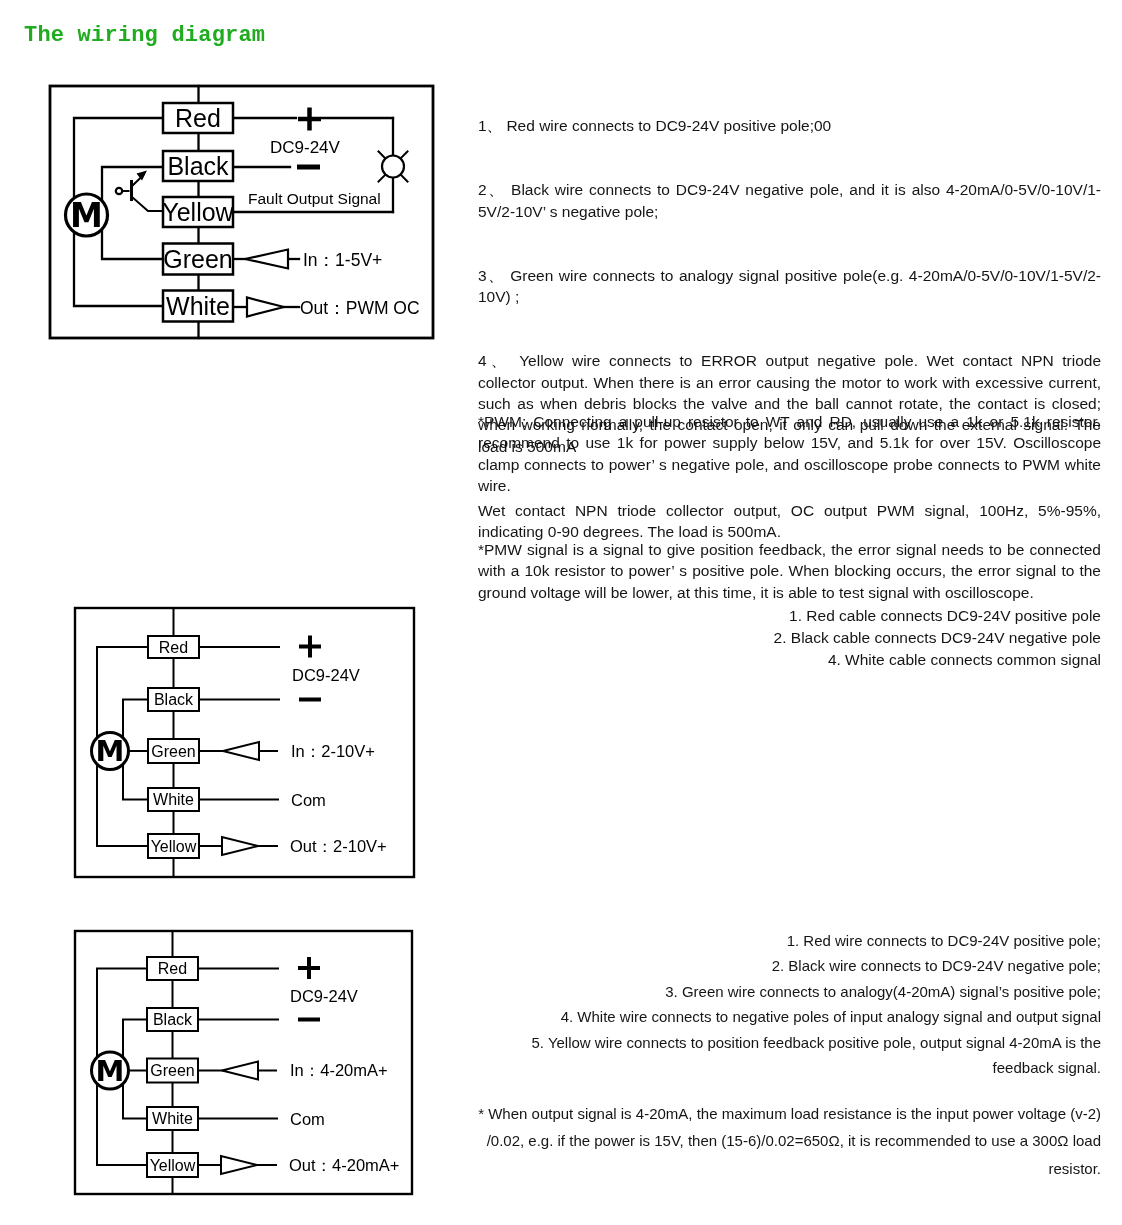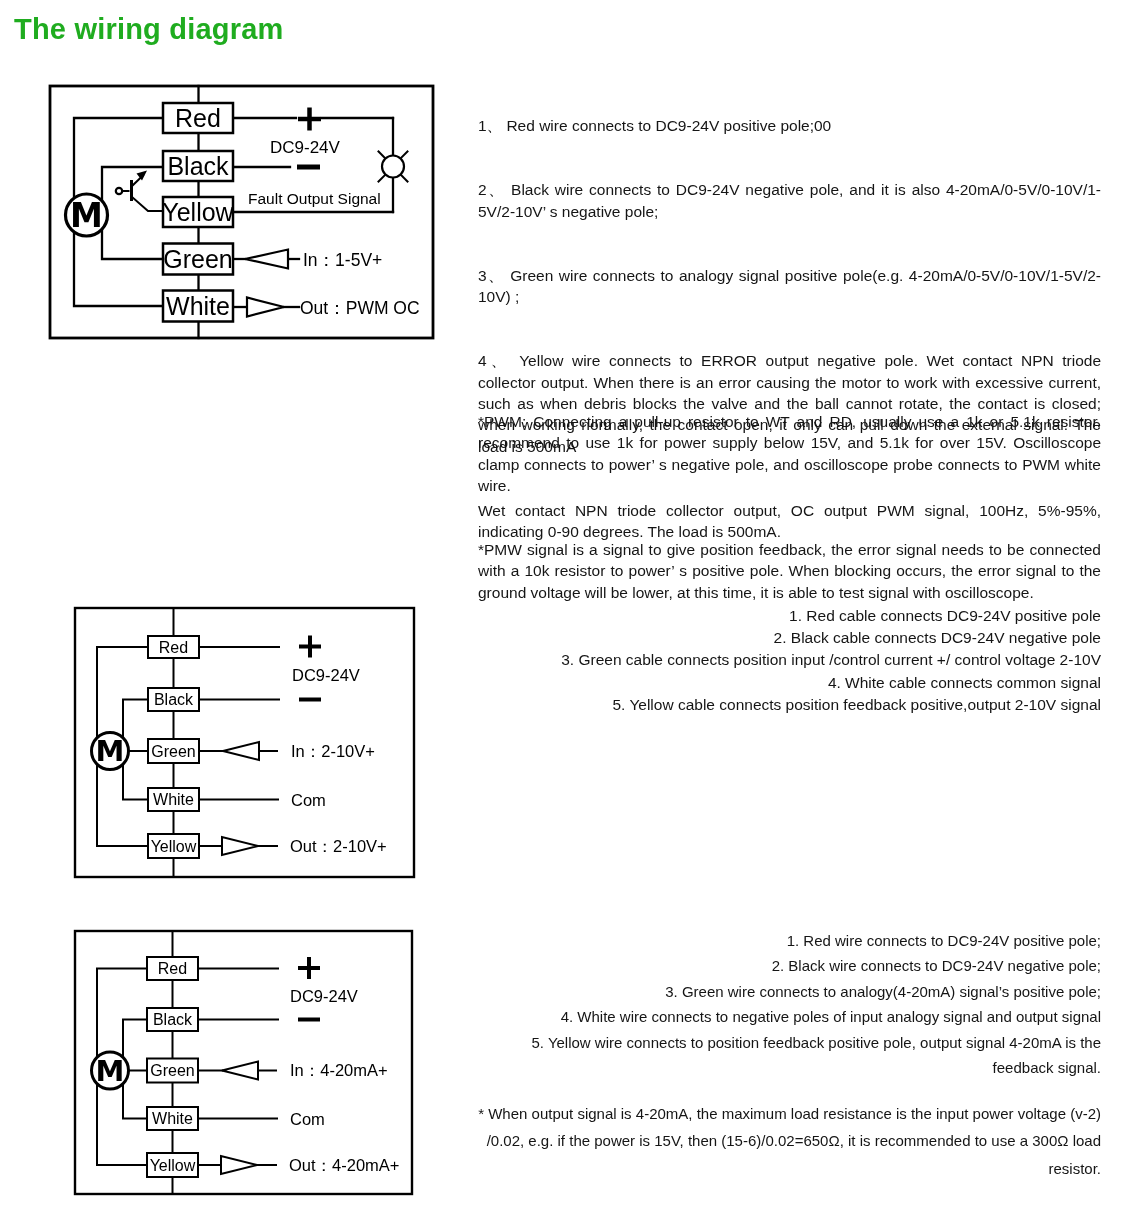--- a/index.html
+++ b/index.html
@@ -1,17 +1,17 @@
 <!DOCTYPE html>
 <html><head>
 <meta charset="utf-8">
 <style>
   html,body{margin:0;padding:0;background:#fff;}
   body{width:1122px;height:1225px;position:relative;font-family:"Liberation Sans",sans-serif;color:#151515;}
-  .title{position:absolute;left:10px;top:9px;margin:4px;font-size:29px;font-weight:bold;color:#1FAC1F;letter-spacing:.2px;}
+  .title{position:absolute;left:10px;top:9px;margin:14px;font-size:22px;font-weight:bold;color:#1FAC1F;letter-spacing:.2px;font-family:Liberation Mono, monospace;}
   .diag{position:absolute;}
   .frame{fill:none;stroke:#000;stroke-width:2.8px;}
   .frame2{fill:none;stroke:#000;stroke-width:2.4px;}
   .w{fill:none;stroke:#000;stroke-width:2.3px;stroke-linecap:square;}
   .w2{fill:none;stroke:#000;stroke-width:2px;stroke-linecap:square;}
   .bx{fill:#fff;stroke:#000;stroke-width:2.5px;}
   .bx2{fill:#fff;stroke:#000;stroke-width:2px;}
   .sym{fill:#fff;stroke:#000;stroke-width:2.2px;}
   .thick{stroke:#000;stroke-width:4.5px;stroke-linecap:butt;}
   .thin{stroke:#000;stroke-width:2px;}
@@ -188,23 +188,21 @@
 </div>
 
 <div class="notes notes-justify" style="top:368px">
   <p>*PWM: Connecting a pull-up resistor to WT and RD, usually use a 1k or 5.1k resistor, recommend to use 1k for power supply below 15V, and 5.1k for over 15V. Oscilloscope clamp connects to power’ s negative pole, and oscilloscope probe connects to PWM white wire.</p>
   <p>*PMW signal is a signal to give position feedback, the error signal needs to be connected with a 10k resistor to power’ s positive pole. When blocking occurs, the error signal to the ground voltage will be lower, at this time, it is able to test signal with oscilloscope.</p>
 </div>
 
 <div class="notes" style="top:605px;line-height:22.2px">
   <p>1. Red cable connects DC9-24V positive pole</p>
   <p>2. Black cable connects DC9-24V negative pole</p>
-  <p>3. Green cable connects position input /control current +/ control voltage 2-10V</p>
   <p>4. White cable connects common signal</p>
-  <p>5. Yellow cable connects position feedback positive,output 2-10V signal</p>
 </div>
 
 <div class="notes" style="top:928px;line-height:25.4px;font-size:15px">
   <p>1. Red wire connects to DC9-24V positive pole;</p>
   <p>2. Black wire connects to DC9-24V negative pole;</p>
   <p>3. Green wire connects to analogy(4-20mA) signal’s positive pole;</p>
   <p>4. White wire connects to negative poles of input analogy signal and output signal</p>
   <p>5. Yellow wire connects to position feedback positive pole, output signal 4-20mA is the feedback signal.</p>
 </div>
 

